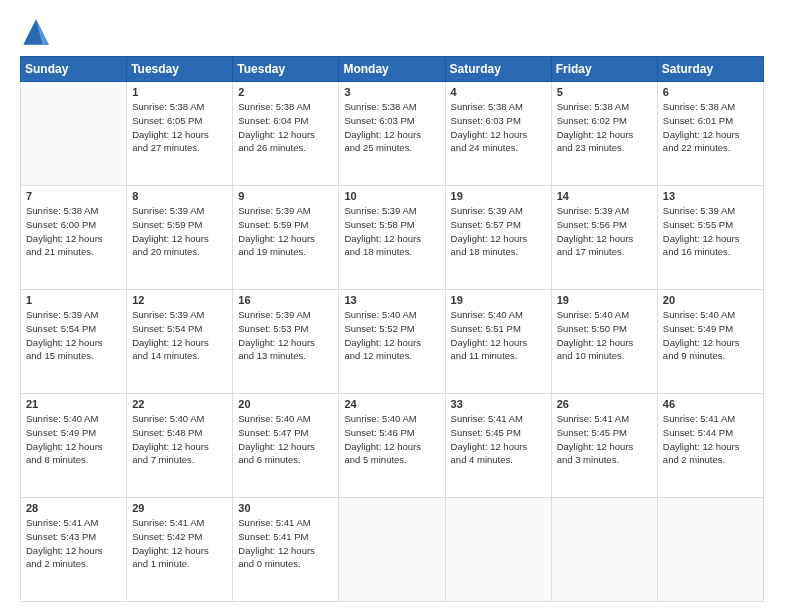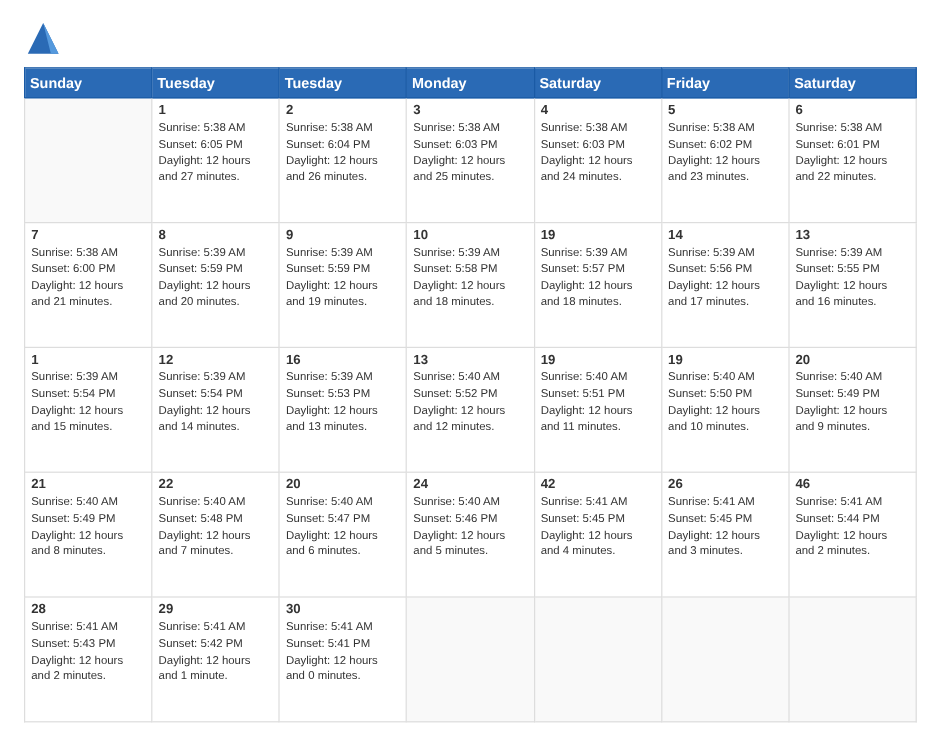--- a/index.html
+++ b/index.html
@@ -229,21 +229,21 @@
           </td>
           <td>
             <span class="day-num">20</span>
             <div class="day-info">Sunrise: 5:40 AM<br>Sunset: 5:47 PM<br>Daylight: 12 hours<br>and 6 minutes.</div>
           </td>
           <td>
             <span class="day-num">24</span>
             <div class="day-info">Sunrise: 5:40 AM<br>Sunset: 5:46 PM<br>Daylight: 12 hours<br>and 5 minutes.</div>
           </td>
           <td>
-            <span class="day-num">42</span>
+            <span class="day-num">33</span>
             <div class="day-info">Sunrise: 5:41 AM<br>Sunset: 5:45 PM<br>Daylight: 12 hours<br>and 4 minutes.</div>
           </td>
           <td>
             <span class="day-num">26</span>
             <div class="day-info">Sunrise: 5:41 AM<br>Sunset: 5:45 PM<br>Daylight: 12 hours<br>and 3 minutes.</div>
           </td>
           <td>
             <span class="day-num">46</span>
             <div class="day-info">Sunrise: 5:41 AM<br>Sunset: 5:44 PM<br>Daylight: 12 hours<br>and 2 minutes.</div>
           </td>

